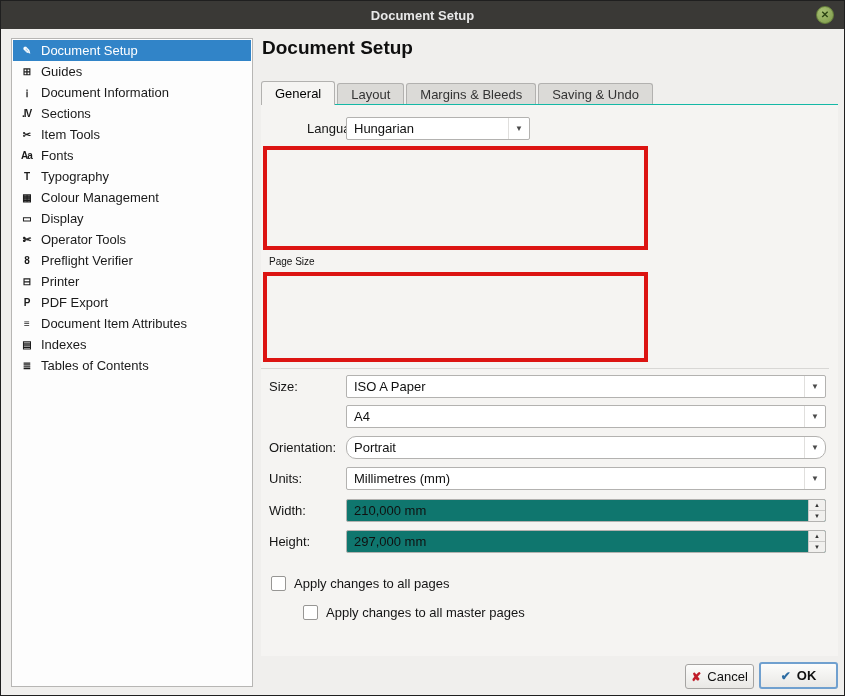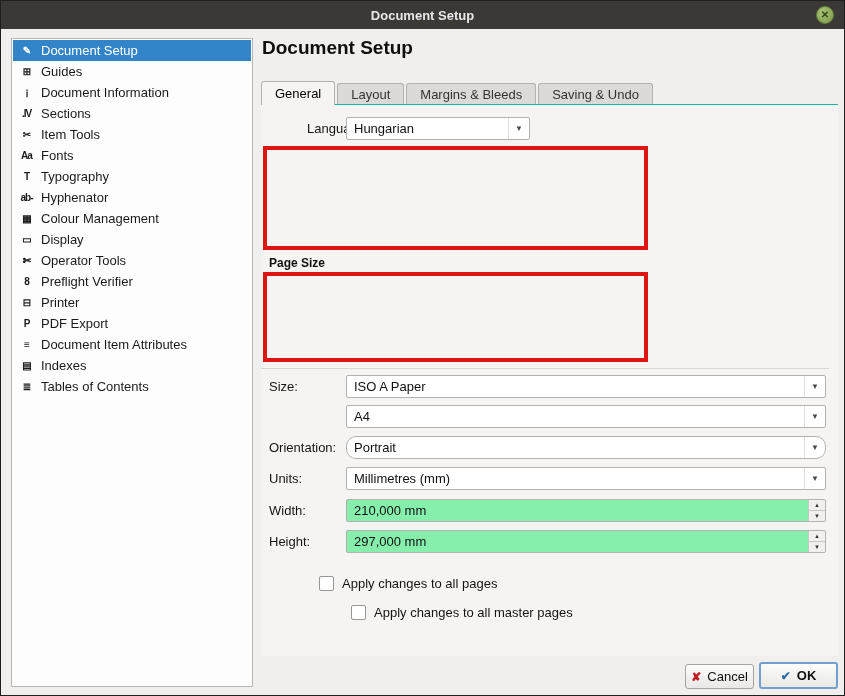--- a/index.html
+++ b/index.html
@@ -36,43 +36,43 @@
             display:flex; align-items:flex-end; border-bottom:1px solid #14b8a6; }
   .tab { height:21px; padding:0 13px; display:flex; align-items:center; font-size:13px;
          background:#dbdad7; border:1px solid #b2b1af; border-bottom:none; margin-right:2px;
          border-radius:3px 3px 0 0; color:#333; cursor:pointer; white-space:nowrap; }
   .tab.active { height:24px; background:#f5f4f2; margin-bottom:-1px; color:#000; }
 
   .tab-panel { position:absolute; left:260px; top:104px; width:577px; height:551px;
                background:#f5f4f2; }
 
   .flabel { position:absolute; font-size:13px; color:#151515; line-height:23px; white-space:nowrap; }
-  .group-heading { position:absolute; font-size:12px; font-weight:bold; color:#111; white-space:nowrap; }
+  .group-heading { position:absolute; font-size:10px; font-weight:normal; color:#111; white-space:nowrap; }
 
   .combo { position:absolute; height:23px; background:#ffffff; border:1px solid #b3b2b0;
            border-radius:2px; display:flex; align-items:center; cursor:pointer; overflow:hidden; }
   .combo-text { flex:1; padding:0 7px; font-size:13px; color:#101010; white-space:nowrap; overflow:hidden; }
   .combo-arrow { width:21px; flex:none; text-align:center; color:#4a4a4a; font-size:8px;
                  border-left:1px solid #e0dfdd; align-self:stretch; display:flex;
                  align-items:center; justify-content:center; }
 
-  .spin { position:absolute; height:23px; background:#86efac; border:1px solid #b3b2b0;
+  .spin { position:absolute; height:23px; background:#0f766e; border:1px solid #b3b2b0;
           border-radius:2px; display:flex; align-items:stretch; overflow:hidden; }
   .spin-text { flex:1; padding:0 7px; font-size:13px; color:#101010; display:flex; align-items:center;
                white-space:nowrap; overflow:hidden; }
   .spin-btns { width:17px; flex:none; display:flex; flex-direction:column; border-left:1px solid #c9c8c6; }
   .spin-up, .spin-down { flex:1; display:flex; align-items:center; justify-content:center;
                          font-size:6px; color:#333; background:#f1f0ee; cursor:pointer; }
   .spin-up { border-bottom:1px solid #c9c8c6; }
 
   .annotation { position:absolute; border:4px solid #dc1412; }
 
   .divider { position:absolute; height:1px; background:#d8d7d5; }
 
-  .checkbox-row { position:absolute; display:flex; align-items:flex-end; cursor:pointer;margin-left:48px; }
+  .checkbox-row { position:absolute; display:flex; align-items:flex-end; cursor:pointer; }
   .checkbox { width:15px; height:15px; background:#ffffff; border:1px solid #97ikel; border:1px solid #979694;
               border-radius:2px; flex:none; }
   .cb-label { font-size:13px; color:#151515; margin-left:8px; white-space:nowrap; }
 
   .btn { position:absolute; display:flex; align-items:center; justify-content:center; gap:6px;
          font-size:13px; color:#101010; background:linear-gradient(#fcfcfb,#e9e8e5);
          border:1px solid #a5a4a2; border-radius:3px; cursor:pointer; }
   .btn-ok { border:2px solid #70a0cf; font-weight:bold; }
   .btn-icon-cancel { color:#c01c28; font-size:12px; font-weight:bold; }
   .btn-icon-ok { color:#2d6ca2; font-size:12px; font-weight:bold; }
@@ -112,24 +112,20 @@
     </div>
       <div class="side-item">
       <span class="side-icon">Aa</span>
       <span class="side-label">Fonts</span>
     </div>
       <div class="side-item">
       <span class="side-icon">T</span>
       <span class="side-label">Typography</span>
     </div>
       <div class="side-item">
-      <span class="side-icon">ab-</span>
-      <span class="side-label">Hyphenator</span>
-    </div>
-      <div class="side-item">
       <span class="side-icon">▦</span>
       <span class="side-label">Colour Management</span>
     </div>
       <div class="side-item">
       <span class="side-icon">▭</span>
       <span class="side-label">Display</span>
     </div>
       <div class="side-item">
       <span class="side-icon">✄</span>
       <span class="side-label">Operator Tools</span>

